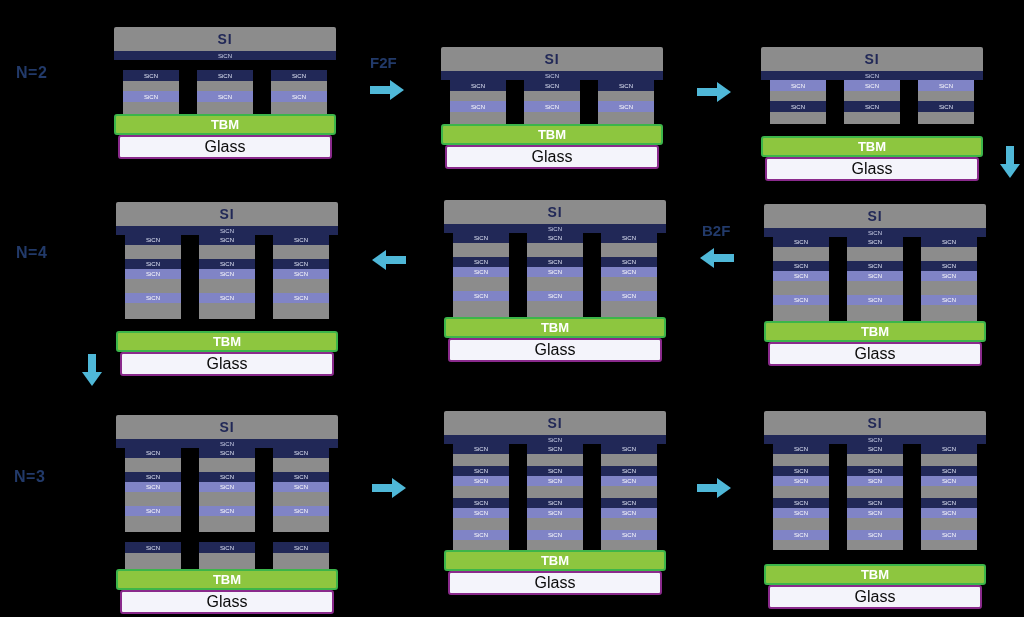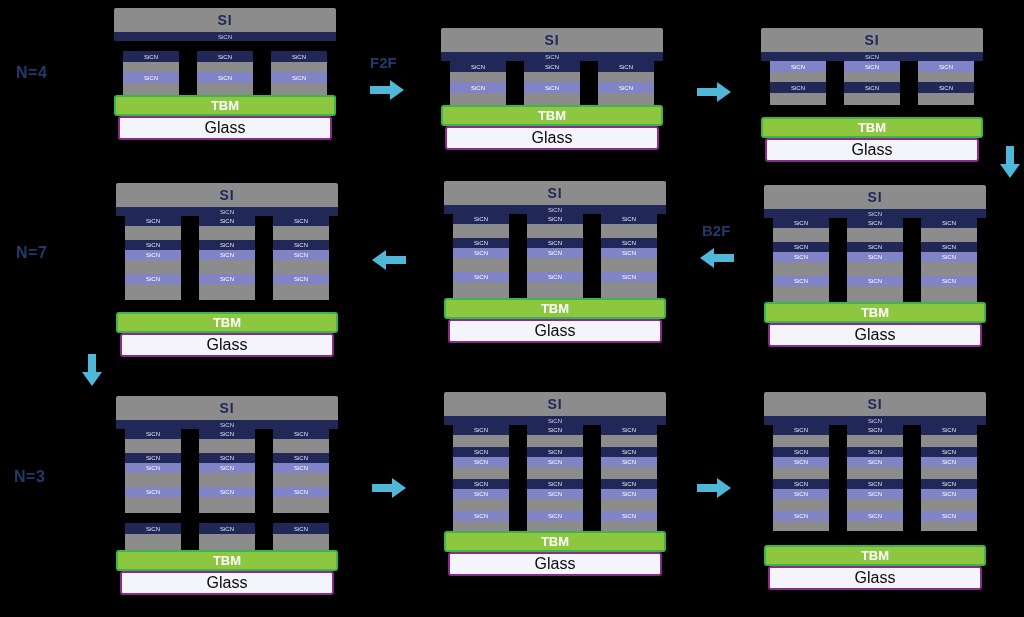--- a/index.html
+++ b/index.html
@@ -1,21 +1,21 @@
 <!DOCTYPE html>
 <html style="--background: #000000; --si-gray: #8c8c8c; --sicn-navy: #212857; --sicn-purple: #8084c6; --tbm-green: #8dc63f; --tbm-border: #3cb54a; --glass-white: #f4f4fb; --glass-border: #8a2a8c; --arrow-blue: #4fb8d8; --label-navy: #223a6a;"><head>
 <meta charset="utf-8">
 <style>
   * { margin:0; padding:0; box-sizing:border-box; }
   html,body { background:#000; font-family:"Liberation Sans", sans-serif; }
   #stage { position:relative; width:1024px; height:617px; background:var(--background,#000); overflow:hidden; }
 
   .row-label { position:absolute; color:var(--label-navy,#223a6a); font-weight:bold; font-size:16px; letter-spacing:0.5px; }
 
-  .panel { position:absolute; width:230px; display:flex; flex-direction:column; align-items:center; }
+  .panel { position:absolute; width:230px; display:flex; flex-direction:column; align-items:center;margin-top:19px; }
 
   .si-slab { width:222px; height:24px; background:var(--si-gray,#8c8c8c); border-radius:2px 2px 0 0;
              display:flex; align-items:center; justify-content:center; }
   .si-label { color:var(--sicn-navy,#1d2253); font-weight:bold; font-size:14px; letter-spacing:1px; }
   .si-strip { width:222px; height:9px; background:var(--sicn-navy,#1d2253);
               display:flex; align-items:center; justify-content:center; }
   .strip-label { color:#cfd4ec; font-size:6px; line-height:1; }
 
   .pillar-row { display:flex; gap:18px; justify-content:center; }
   .pillar { width:56px; display:flex; flex-direction:column; }
@@ -44,22 +44,22 @@
   .head-left  { width:0; height:0; border-right:14px solid var(--arrow-blue,#4fb8d8);
                 border-top:10px solid transparent; border-bottom:10px solid transparent; }
   .head-down  { width:0; height:0; border-top:14px solid var(--arrow-blue,#4fb8d8);
                 border-left:10px solid transparent; border-right:10px solid transparent; }
   .arrow-label { position:absolute; color:var(--label-navy,#223a6a); font-weight:bold; font-size:15px; }
 </style>
 </head>
 <body>
 
 <div id="stage">
-    <div class="row-label" style="left: 16px; top: 64px;">N=4</div>
-    <div class="row-label" style="left: 16px; top: 244px;">N=7</div>
+    <div class="row-label" style="left: 16px; top: 64px;">N=2</div>
+    <div class="row-label" style="left: 16px; top: 244px;">N=4</div>
     <div class="row-label" style="left: 14px; top: 468px;">N=3</div>
     <div class="panel" style="left: 110px; top: 8px;">
       <div class="si-slab">
         <div class="si-label">SI</div>
       </div>
       <div class="si-strip">
         <div class="strip-label">SiCN</div>
       </div>
       <div class="gap" style="height: 10px;"></div>
       <div class="pillar-row">

